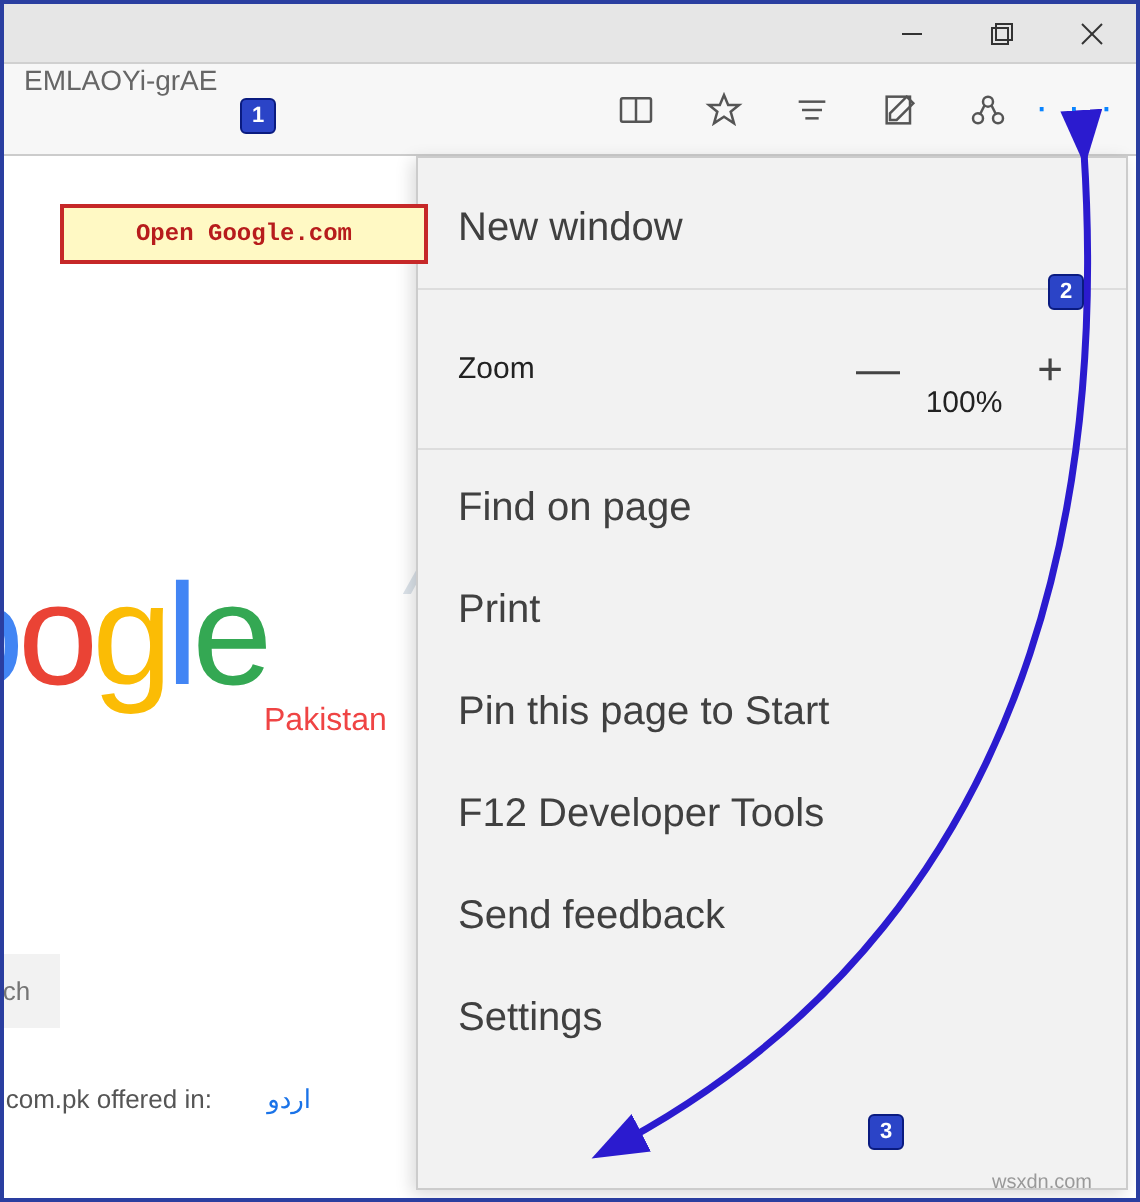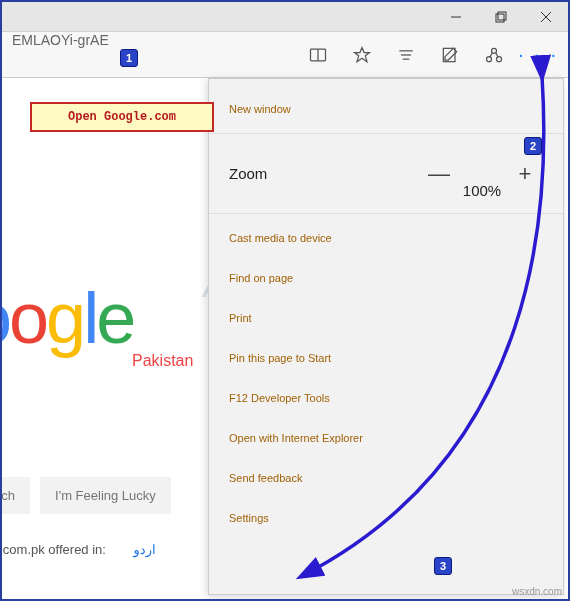--- a/index.html
+++ b/index.html
@@ -34,35 +34,35 @@
   .google-logo span:nth-child(5){color:#34A853;}
   .google-logo span:nth-child(6){color:#EA4335;}
   .google-sub { position: absolute; left: 130px; top: 350px; font-size: 16px; color: #ef4444; z-index: 2; }
   .g-btns { position: absolute; left: -20px; top: 475px; display: flex; gap: 10px; z-index: 2; }
   .g-btn { background: #f2f2f2; border: 1px solid #f2f2f2; color: #757575; font-size: 13px; padding: 10px 14px; }
   .g-offer { position: absolute; left: -10px; top: 540px; font-size: 13px; color: #555; z-index: 2; }
   .g-offer a { color: #1a73e8; text-decoration: none; margin-left: 24px; }
 
   
   .menu { position: absolute; right: 4px; top: 76px; width: 356px; bottom: 4px; background: #f2f2f2; border: 1px solid #ccc; box-shadow: -2px 2px 8px rgba(0,0,0,0.15); z-index: 20; padding-top: 10px; }
-  .menu-item { padding: 14px 20px; font-size: 11px; color: #a16207; display: flex; align-items: center; }
+  .menu-item { padding: 14px 20px; font-size: 20px; color: #404040; display: flex; align-items: center; }
   .menu-sep { height: 1px; background: #ddd; margin: 4px 0; }
   .zoom-row { display: flex; align-items: center; padding: 10px 20px; font-size: 15px; color: #222; justify-content: center; }
   .zoom-row .lbl { flex: 1; }
   .zoom-ctrl { width: 36px; text-align: center; font-size: 22px; color: #444; }
   .zoom-val { width: 50px; text-align: center; font-size: 15px; margin-top: 34px; }
 
   
   .arrow-svg { position: absolute; left: 0; top: 0; width: 570px; height: 601px; z-index: 40; pointer-events: none; }
 
   
   .wm { position: absolute; left: 200px; top: 270px; font-size: 28px; font-style: italic; font-weight: bold; color: rgba(60,100,140,0.18); z-index: 5; letter-spacing: 1px; }
   .wm-sub { position: absolute; left: 240px; top: 305px; font-size: 9px; color: rgba(60,100,140,0.18); z-index: 5; }
 
-  .credit { position: absolute; right: 6px; bottom: 2px; font-size: 10px; color: #999; z-index: 60; }
+  .credit { position: absolute; right: 22px; bottom: 2px; font-size: 10px; color: #999; z-index: 60; }
 </style>
 </head>
 <body>
 
 <div class="titlebar">
   <div class="win-btn">
     <svg viewBox="0 0 12 12">
         <line x1="1" y1="6" x2="11" y2="6" stroke="#333" stroke-width="1"></line>
       </svg>
   </div>
@@ -120,46 +120,43 @@
   </div>
 </div>
 
 <div class="page-bg"></div>
 <div class="google-logo">
   <span>o</span><span>o</span><span>g</span><span>l</span><span>e</span>
 </div>
 <div class="google-sub">Pakistan</div>
 <div class="g-btns">
   <div class="g-btn">rch</div>
-  <div class="g-btn">I'm Feeling Lucky</div>
 </div>
 <div class="g-offer">
   <span>e.com.pk offered in:</span>
   <a href="#">اردو</a>
 </div>
 
 <div class="wm">Appuals</div>
 <div class="wm-sub">Expert Tech Assistance</div>
 
 <div class="menu">
   <div class="menu-item">New window</div>
   <div class="menu-sep"></div>
   <div class="zoom-row">
     <span class="lbl">Zoom</span>
     <span class="zoom-ctrl">—</span>
     <span class="zoom-val">100%</span>
     <span class="zoom-ctrl">+</span>
   </div>
   <div class="menu-sep"></div>
-  <div class="menu-item">Cast media to device</div>
   <div class="menu-item">Find on page</div>
   <div class="menu-item">Print</div>
   <div class="menu-item">Pin this page to Start</div>
   <div class="menu-item">F12 Developer Tools</div>
-  <div class="menu-item">Open with Internet Explorer</div>
   <div class="menu-item">Send feedback</div>
   <div class="menu-item">Settings</div>
 </div>
 
 <div class="callout">Open Google.com</div>
 <div class="badge" style="left:118px; top:47px;">1</div>
 <div class="badge" style="left:522px; top:135px;">2</div>
 <div class="badge" style="left:432px; top:555px;">3</div>
 
 <svg class="arrow-svg">

